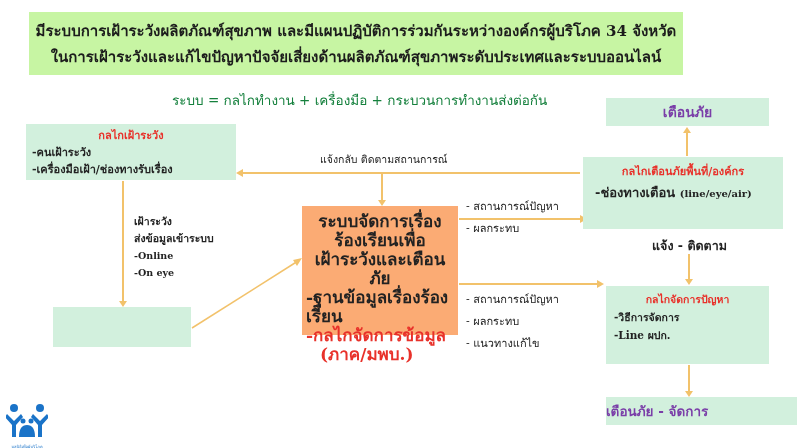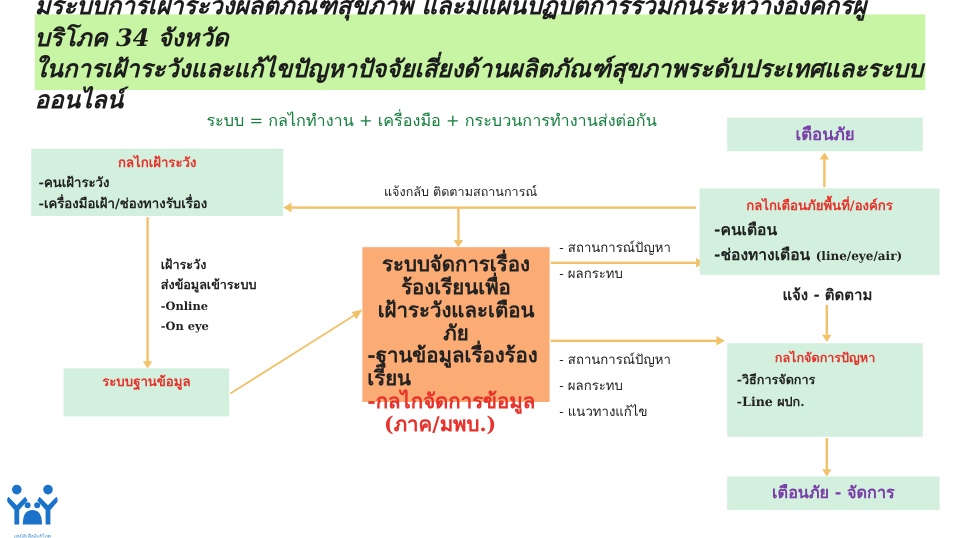--- a/index.html
+++ b/index.html
@@ -4,24 +4,24 @@
 <style>
   html, body { margin: 0; padding: 0; }
   body {
     width: 800px; height: 448px; position: relative; overflow: hidden;
     background: #ffffff;
     font-family: "DejaVu Serif", "Liberation Serif", serif;
     color: #222;
   }
   .abs { position: absolute; }
   .banner {
-    left: 29px; top: 12px; width: 742px; height: 63px;
+    left: 29px; top: 12px; width: 654px; height: 63px;
     background: #c7f5a3;
     display: flex; flex-direction: column; align-items: center; justify-content: center;
-    font-weight: bold; font-size: 20px; color: #1c1c1c; line-height: 26px; font-style: italic;
+    font-weight: bold; font-size: 15px; color: #1c1c1c; line-height: 26px;
   }
   .formula {
     left: 172px; top: 89px; font-size: 13.5px; font-weight: normal; color: #15803d;
     font-family: "DejaVu Sans", "Liberation Sans", sans-serif; white-space: nowrap;
   }
   .gbox {
     background: #d2f0dd;
     box-sizing: border-box;
   }
   .box-title-red { color: #e8312a; font-weight: bold; text-align: center; }
@@ -57,21 +57,20 @@
 <div class="abs" style="left:119px; top:301px; width:0; height:0; border-left:4px solid transparent; border-right:4px solid transparent; border-top:6px solid #f2c26b;"></div>
 
 <div class="abs" style="left:134px; top:213px; font-size:10.5px; line-height:17px; font-weight:bold;">
   <div>เฝ้าระวัง</div>
   <div>ส่งข้อมูลเข้าระบบ</div>
   <div style="font-size:9.5px;">-Online</div>
   <div style="font-size:9.5px;">-On eye</div>
 </div>
 
 <div class="abs gbox" style="left:53px; top:307px; width:138px; height:40px; text-align:center; font-size:11px; line-height:17px; padding-top:3px;">
-  <div class="box-title-red">ระบบฐานข้อมูล</div>
 </div>
 
 <svg class="abs" style="left:190px; top:255px;" width="115" height="75">
   <line x1="2" y1="73" x2="108" y2="6" stroke="#f2c26b" stroke-width="1.5"></line>
   <polygon points="112,3 103,5 107,11" fill="#f2c26b"></polygon>
 </svg>
 
 <div class="abs" style="left:302px; top:206px; width:156px; height:129px; background:#fbab74; box-sizing:border-box; padding:6px 4px; font-size:17px; line-height:19px; font-weight:bold;">
   <div style="text-align:center;">ระบบจัดการเรื่องร้องเรียนเพื่อ</div>
   <div style="text-align:center;">เฝ้าระวังและเตือนภัย</div>
@@ -96,40 +95,39 @@
 </div>
 
 <div class="abs gbox" style="left:606px; top:98px; width:163px; height:28px; text-align:center; font-size:14px; line-height:28px; font-weight:bold; color:#7a3ea8; font-family:Liberation Sans, sans-serif;">
   <span>เตือนภัย</span>
 </div>
 <div class="abs line" style="left:686px; top:132px; width:2px; height:24px;"></div>
 <div class="abs" style="left:683px; top:127px; width:0; height:0; border-left:4px solid transparent; border-right:4px solid transparent; border-bottom:6px solid #f2c26b;"></div>
 
 <div class="abs gbox" style="left:583px; top:157px; width:200px; height:72px; padding:4px 12px; font-size:13px; line-height:21px; font-family:'DejaVu Sans','Liberation Sans',sans-serif;">
   <div class="box-title-red" style="font-size:11px; font-family:'DejaVu Serif',serif;">กลไกเตือนภัยพื้นที่/องค์กร</div>
-  <div class="item">-คนเตือน</div>
   <div class="item">
     <span>-ช่องทางเตือน</span>
     <span style="font-size:10px; font-family:'DejaVu Serif',serif;">(line/eye/air)</span>
   </div>
 </div>
 
 <div class="abs" style="left:652px; top:236px; font-size:12.5px; font-weight:bold; font-family:'DejaVu Sans','Liberation Sans',sans-serif;">แจ้ง - ติดตาม</div>
 <div class="abs line" style="left:688px; top:254px; width:2px; height:25px;"></div>
 <div class="abs" style="left:685px; top:279px; width:0; height:0; border-left:4px solid transparent; border-right:4px solid transparent; border-top:6px solid #f2c26b;"></div>
 
 <div class="abs gbox" style="left:606px; top:286px; width:163px; height:78px; padding:4px 8px; font-size:10.5px; line-height:18px;">
   <div class="box-title-red">กลไกจัดการปัญหา</div>
   <div class="item">-วิธีการจัดการ</div>
   <div class="item">-Line ผปก.</div>
 </div>
 <div class="abs line" style="left:688px; top:365px; width:2px; height:28px;"></div>
 <div class="abs" style="left:685px; top:391px; width:0; height:0; border-left:4px solid transparent; border-right:4px solid transparent; border-top:6px solid #f2c26b;"></div>
 
-<div class="abs gbox" style="left:606px; top:397px; width:177px; height:28px; text-align:center; font-size:13.5px; line-height:28px; font-weight:bold; color:#7a3ea8; font-family:'DejaVu Sans','Liberation Sans',sans-serif;">
+<div class="abs gbox" style="left:606px; top:397px; width:191px; height:28px; font-size:13.5px; line-height:28px; font-weight:bold; color:#7a3ea8; font-family:'DejaVu Sans','Liberation Sans',sans-serif;">
   <span>เตือนภัย - จัดการ</span>
 </div>
 
 <div class="abs" style="left:6px; top:403px; width:42px; height:40px;">
   <svg width="42" height="36" viewBox="0 0 42 36">
     <circle cx="8" cy="5" r="4" fill="#1a73c8"></circle>
     <circle cx="34" cy="5" r="4" fill="#1a73c8"></circle>
     <path d="M1 11 L8 18 L15 11 L17 14 L10 22 L10 34 L6 34 L6 22 L-1 14 Z" fill="#1a73c8"></path>
     <path d="M27 11 L34 18 L41 11 L43 14 L36 22 L36 34 L32 34 L32 22 L25 14 Z" fill="#1a73c8"></path>
     <circle cx="17" cy="18" r="2.5" fill="#1a73c8"></circle>

